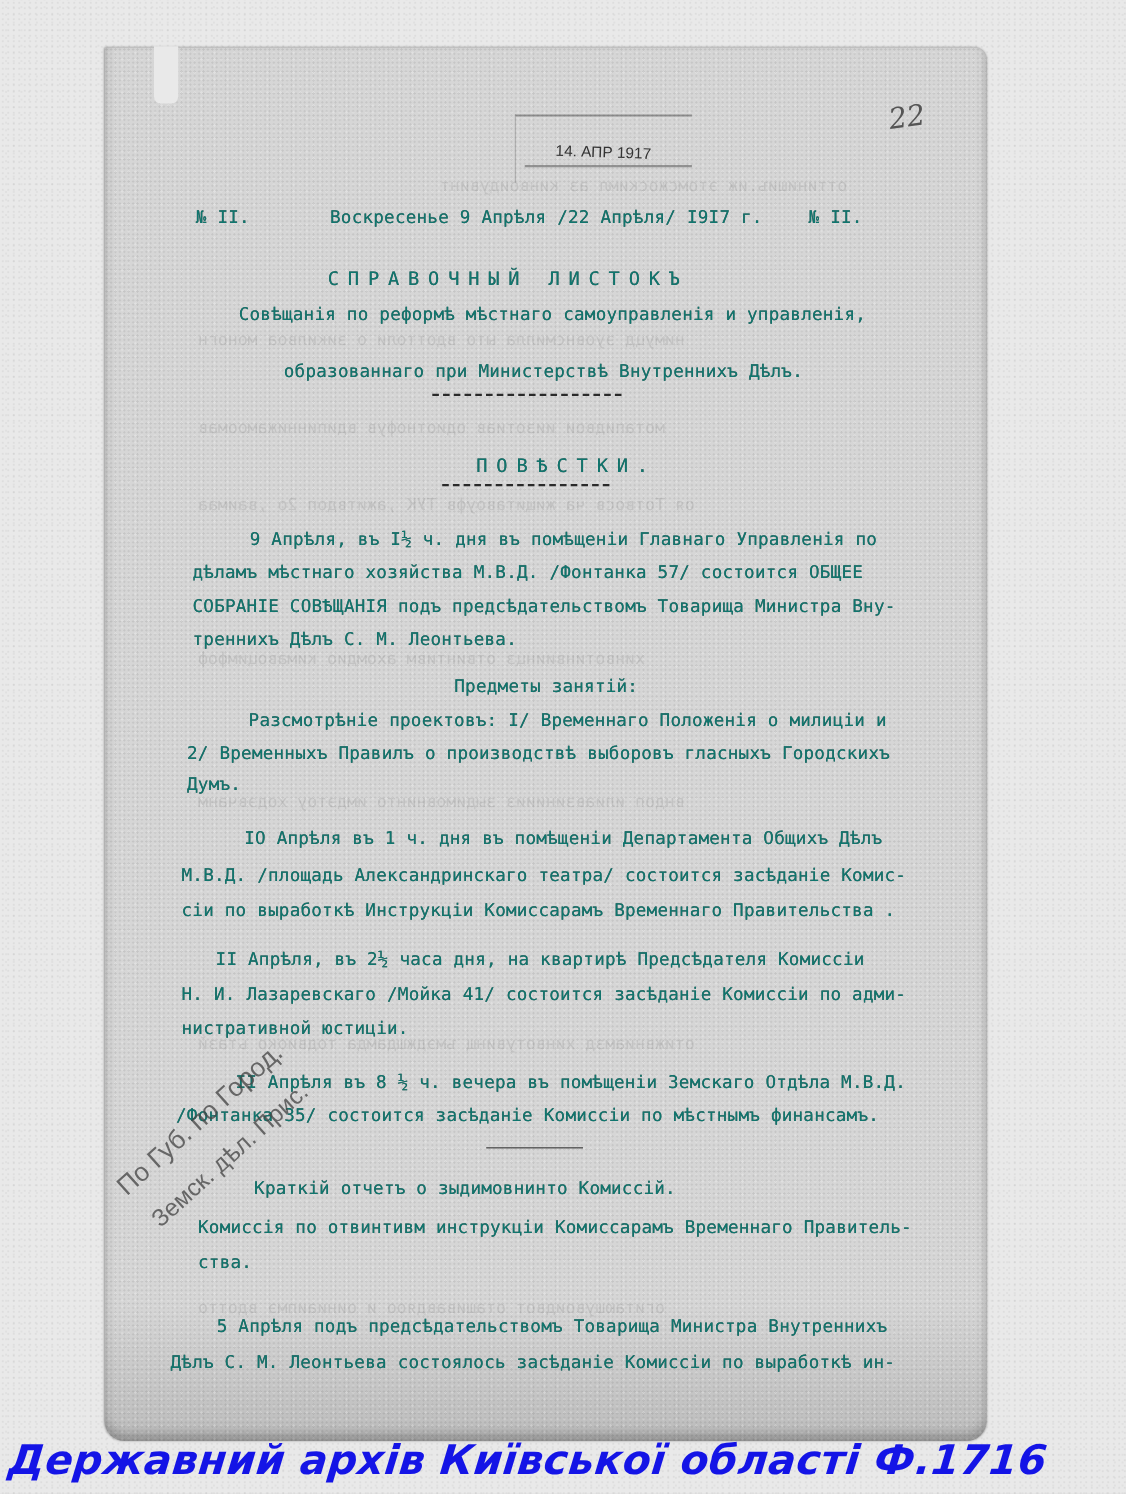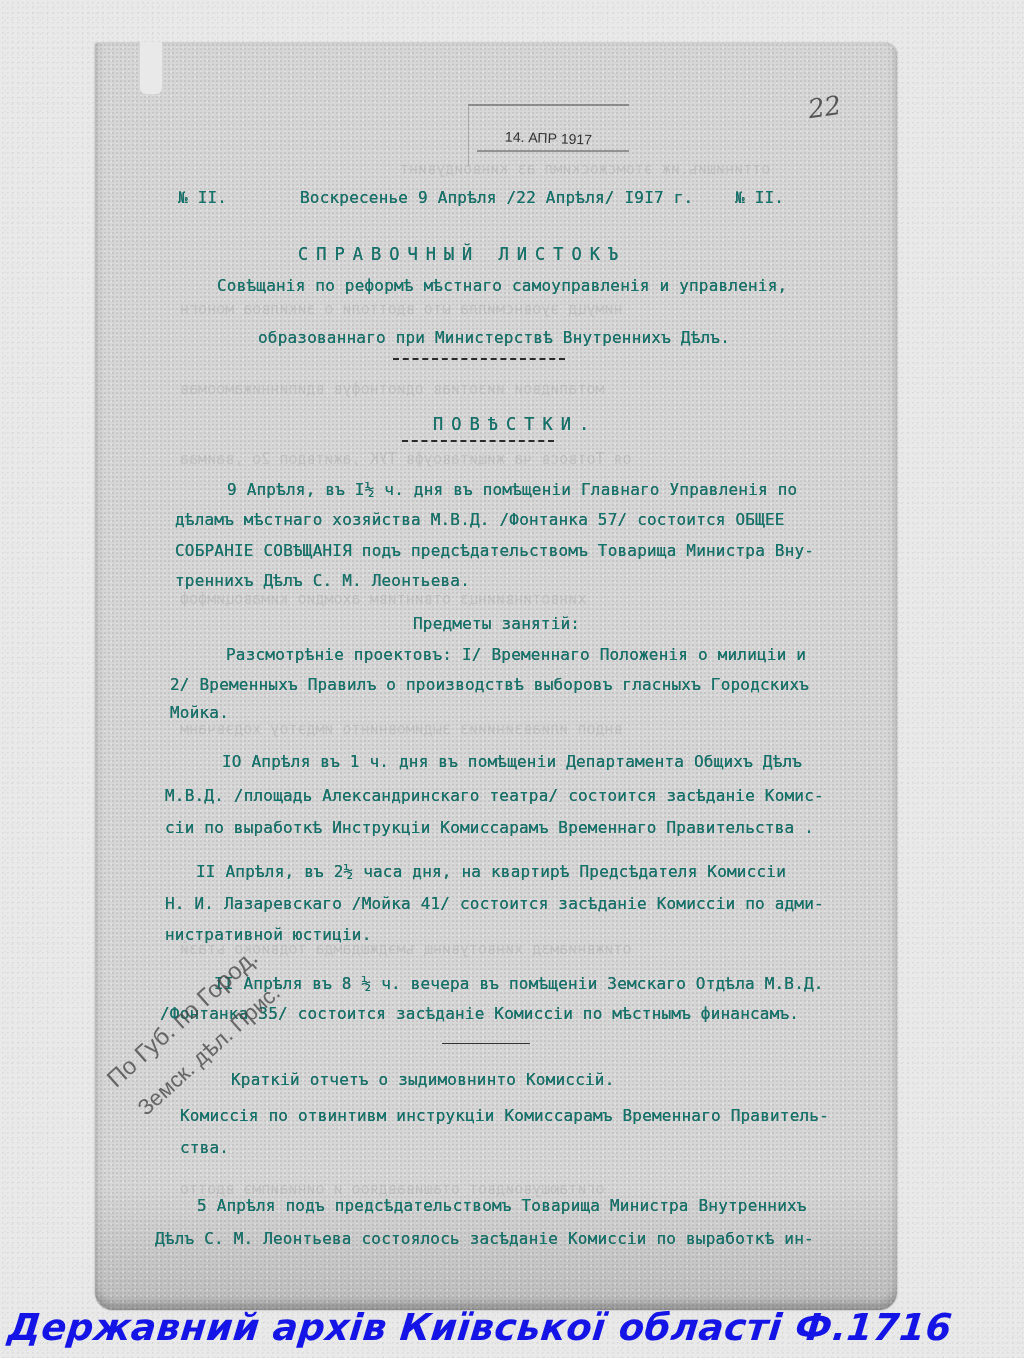--- a/index.html
+++ b/index.html
@@ -111,21 +111,21 @@
 <div class="dashline" style="left:402px;top:440px;width:152px;"></div>
 
 <div class="t" style="left:227px;top:480px;">9 Апрѣля, въ I½ ч. дня въ помѣщеніи Главнаго Управленія по</div>
 <div class="t" style="left:175px;top:510px;">дѣламъ мѣстнаго хозяйства М.В.Д. /Фонтанка 57/ состоится ОБЩЕЕ</div>
 <div class="t" style="left:175px;top:541px;">СОБРАНІЕ СОВѢЩАНІЯ подъ предсѣдательствомъ Товарища Министра Вну-</div>
 <div class="t" style="left:175px;top:571px;">треннихъ Дѣлъ С. М. Леонтьева.</div>
 
 <div class="t" style="left:413px;top:614px;">Предметы занятій:</div>
 <div class="t" style="left:226px;top:645px;">Разсмотрѣніе проектовъ: I/ Временнаго Положенія о милиціи и</div>
 <div class="t" style="left:170px;top:675px;">2/ Временныхъ Правилъ о производствѣ выборовъ гласныхъ Городскихъ</div>
-<div class="t" style="left:170px;top:703px;">Мойка.</div>
+<div class="t" style="left:170px;top:703px;">Думъ.</div>
 
 <div class="t" style="left:222px;top:752px;">IO Апрѣля въ 1 ч. дня въ помѣщеніи Департамента Общихъ Дѣлъ</div>
 <div class="t" style="left:165px;top:786px;">М.В.Д. /площадь Александринскаго театра/ состоится засѣданіе Комис-</div>
 <div class="t" style="left:165px;top:818px;">сіи по выработкѣ Инструкціи Комиссарамъ Временнаго Правительства .</div>
 
 <div class="t" style="left:196px;top:862px;">II Апрѣля, въ 2½ часа дня, на квартирѣ Предсѣдателя Комиссіи</div>
 <div class="t" style="left:165px;top:894px;">Н. И. Лазаревскаго /Мойка 41/ состоится засѣданіе Комиссіи по адми-</div>
 <div class="t" style="left:165px;top:925px;">нистративной юстиціи.</div>
 
 <div class="t" style="left:214px;top:974px;">II Апрѣля въ 8 ½ ч. вечера въ помѣщеніи Земскаго Отдѣла М.В.Д.</div>

